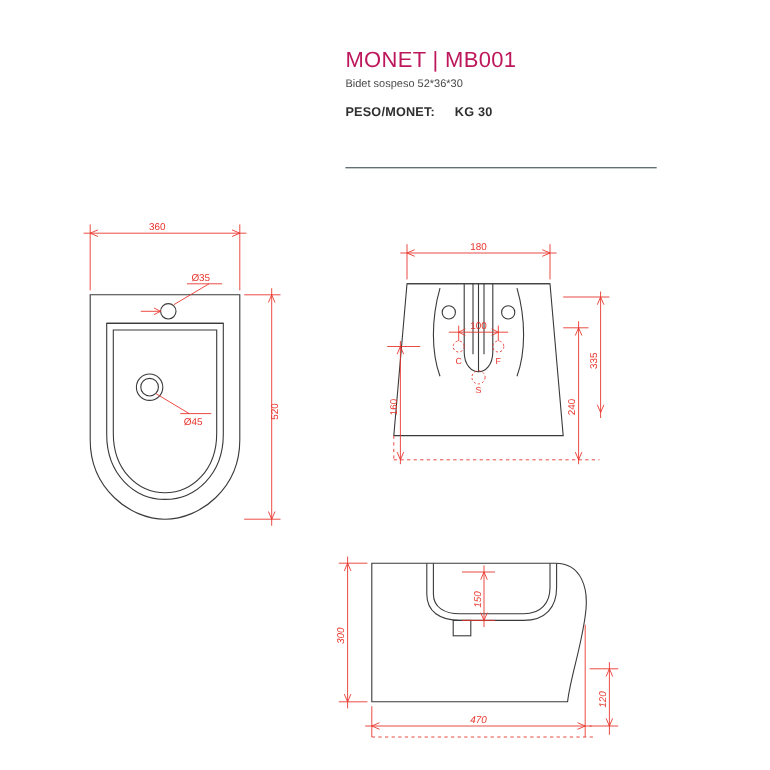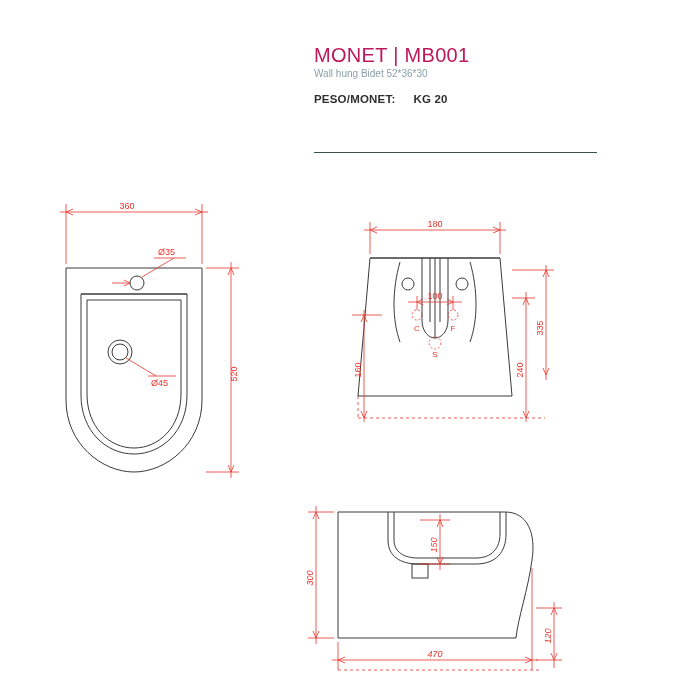--- a/index.html
+++ b/index.html
@@ -74,28 +74,28 @@
 
   
 </style>
 </head>
 <body>
 
 <div class="page">
 
   <div class="header">
     <div class="title">MONET | MB001</div>
-    <div class="subtitle-en">Wall hung Bidet   52*36*30</div>
+    <div class="subtitle-it">Bidet sospeso  52*36*30</div>
     <div class="weight-row">
-      <span>PESO/MONET:</span><span class="wval">KG 20</span>
+      <span>PESO/MONET:</span><span class="wval">KG 30</span>
     </div>
   </div>
   <div class="hrule"></div>
 
-  <div class="draw" style="left:24px; top:190px;text-decoration:underline;">
+  <div class="draw" style="left:40px; top:190px;text-decoration:underline;">
     <svg width="250" height="300" viewBox="0 0 250 300" xmlns="http://www.w3.org/2000/svg">
       <g fill="none" stroke="#3a3a3a" stroke-width="1">
 
         <path d="M42 78 L42 210 C42 254 78 282 110 282 C142 282 178 254 178 210 L178 78 Z"></path>
 
         <path d="M57 104 L57 205 C57 241 82 264 110 264 C138 264 163 241 163 205 L163 104 Z"></path>
 
         <path d="M63 110 L63 204 C63 237 85 258 110 258 C135 258 157 237 157 204 L157 110 Z"></path>
 
         <line x1="57" y1="104" x2="163" y2="104"></line>

